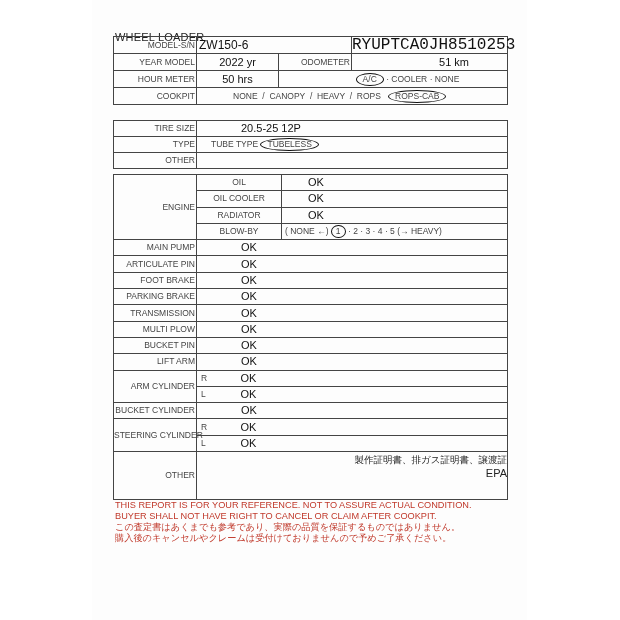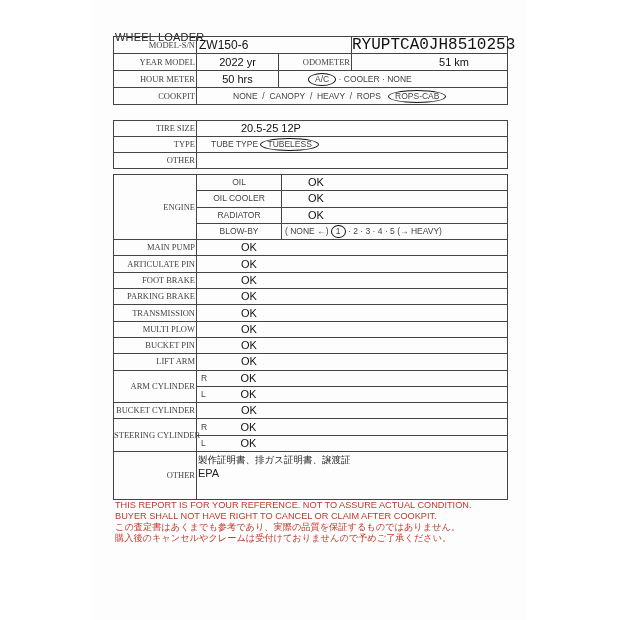--- a/index.html
+++ b/index.html
@@ -2,21 +2,21 @@
 <html><head>
 <meta charset="utf-8">
 <style>
   html, body { margin:0; padding:0; background:#ffffff; }
   body { width:620px; height:620px; position:relative; overflow:hidden;
          font-family:"Liberation Sans", sans-serif; color:#222; }
   .page { position:absolute; left:92px; top:0; width:435px; height:620px; background:#fdfdfd; }
   .title { position:absolute; left:115px; top:31px; font-size:11px; letter-spacing:0.2px; color:#222; }
   table { position:absolute; border-collapse:collapse; left:113px; width:394px; table-layout:fixed; }
   td { border:1px solid #444; padding:0; font-size:9px; height:15px; line-height:15px; white-space:nowrap; overflow:visible; }
-  td.lbl { text-align:right; padding-right:1px; color:#444; font-size:8.5px;font-family:Liberation Serif, serif; }
+  td.lbl { text-align:right; padding-right:1px; color:#444; font-size:8.5px; }
   td.val { font-size:11px; color:#111; }
   td.c { text-align:center; }
   td.sub { text-align:center; color:#444; font-size:8.5px; }
   td.rl { color:#444; font-size:8.5px; padding-left:4px; border-right:none; }
   td.ok { font-size:11px; color:#111; padding-left:0; }
   .circ { display:inline-block; border:1.2px solid #111; border-radius:50%; padding:0 6px; line-height:11px; }
   .circ.num { padding:0 4px; }
   .note { position:absolute; left:115px; top:500px; font-size:9.2px; color:#c0392b; line-height:11px; }
   .note div { white-space:nowrap; }
   #t1 { top:36px; }
@@ -46,21 +46,21 @@
   </tr>
   <tr>
     <td class="lbl">YEAR MODEL</td>
     <td class="val c">2022 yr</td>
     <td class="lbl">ODOMETER</td>
     <td class="val" style="text-align:right;padding-right:38px;">51 km</td>
   </tr>
   <tr>
     <td class="lbl">HOUR METER</td>
     <td class="val c">50 hrs</td>
-    <td colspan="2" class="sub" style="padding-left:29px;text-align:left;">
+    <td colspan="2" class="sub" style="padding-left:29px;text-align:center;">
       <span class="circ">A/C</span>
       <span> · </span>
       <span>COOLER</span>
       <span> · </span>
       <span>NONE</span>
     </td>
   </tr>
   <tr>
     <td class="lbl">COOKPIT</td>
     <td colspan="3" class="sub" style="text-align:left;padding-left:36px;">
@@ -195,21 +195,21 @@
     <td class="rl">R</td>
     <td class="ok" colspan="2" style="padding-left:14px;border-left:none;">OK</td>
   </tr>
   <tr class="r">
     <td class="rl">L</td>
     <td class="ok" colspan="2" style="padding-left:14px;border-left:none;">OK</td>
   </tr>
 
   <tr>
     <td class="lbl" style="height:47px;">OTHER</td>
-    <td colspan="3" style="height:47px;vertical-align:top;padding-left:1px;">
+    <td colspan="3" style="height:47px;vertical-align:top;padding-left:1px;text-align:right;">
       <div style="font-size:9.5px;line-height:13px;margin-top:1px;">製作証明書、排ガス証明書、譲渡証</div>
       <div style="font-size:11px;line-height:15px;">EPA</div>
     </td>
   </tr>
 </tbody>
   </table>
 
 <div class="note">
   <div>THIS REPORT IS FOR YOUR REFERENCE. NOT TO ASSURE ACTUAL CONDITION.</div>
   <div>BUYER SHALL NOT HAVE RIGHT TO CANCEL OR CLAIM AFTER COOKPIT.</div>

